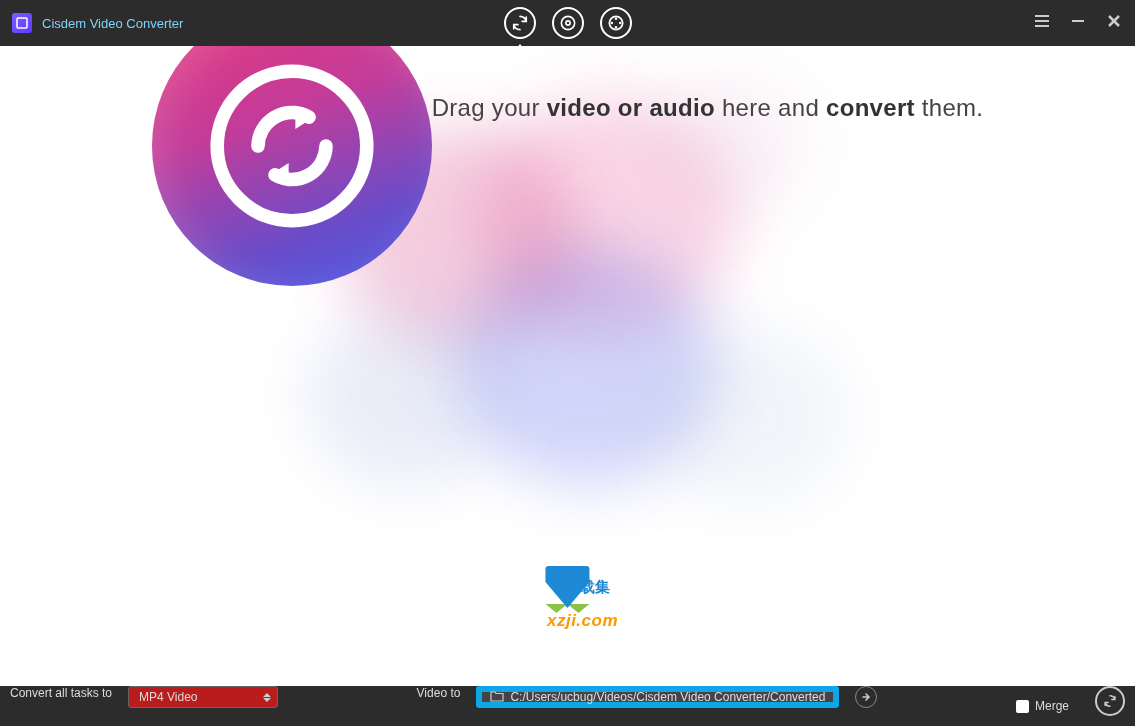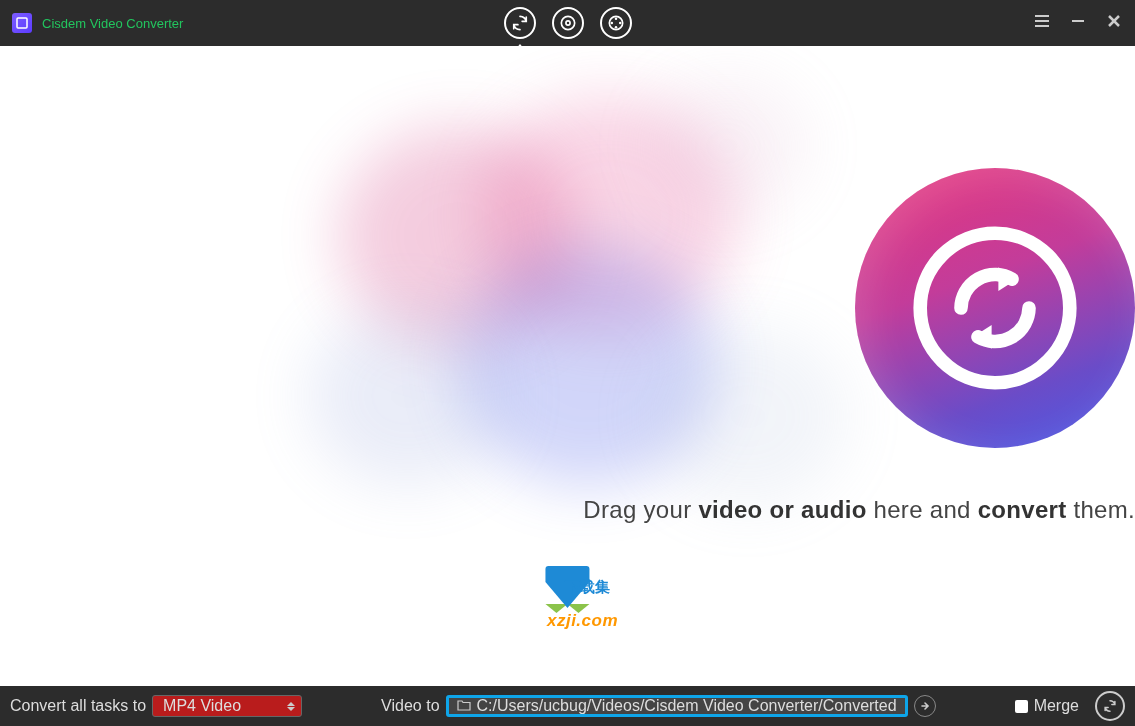--- a/index.html
+++ b/index.html
@@ -13,21 +13,21 @@
   padding: 0 12px;
   position: relative;
 }
 .titlebar-left { display: flex; align-items: center; gap: 10px; }
 .app-icon {
   width: 20px; height: 20px;
   background: linear-gradient(135deg, #7c5cff 0%, #5c3cff 100%);
   border-radius: 3px;
   display: flex; align-items: center; justify-content: center;
 }
-.app-title { color: #22c55e; font-size: 13px; }
+.app-title { color: #7dd3fc; font-size: 13px; }
 
 .titlebar-center {
   position: absolute;
   left: 50%; transform: translateX(-50%);
   display: flex; gap: 16px;
 }
 .mode-btn {
   width: 32px; height: 32px;
   border: 2px solid #fff;
   border-radius: 50%;
@@ -52,22 +52,22 @@
 }
 .win-btn { cursor: pointer; color: #ccc; }
 
 .main {
   height: 640px;
   background: #fff;
   background-image: radial-gradient(#eee 0.5px, transparent 0.5px);
   background-size: 6px 6px;
   position: relative;
   display: flex;
-  flex-direction: column;
-  align-items: flex-end;
+  flex-direction: row;
+  align-items: flex-start;
   justify-content: center;
   overflow: hidden;
 }
 .watercolor {
   position: absolute;
   top: 20px; left: 50%; transform: translateX(-50%);
   width: 700px; height: 480px;
   pointer-events: none;
 }
 .wc-blob { position: absolute; border-radius: 50%; filter: blur(30px); opacity: 0.25; }
@@ -146,46 +146,45 @@
   position: absolute;
   top: 12px;
   left: 48px;
   white-space: nowrap;
 }
 
 .bottombar {
   height: 40px;
   background: #2c2c2c;
   display: flex;
-  align-items: center;
   padding: 0 10px;
   color: #ddd;
-  font-size: 16px;
-  gap: 6px;
+  font-size: 12px;
+  gap: 16px;
 }
 .format-select {
   display: flex; align-items: center;
   background: #b91c1c;
   border: 1px solid #666;
   border-radius: 3px;
   height: 22px;
   padding: 0 6px 0 10px;
   cursor: pointer;
   min-width: 150px;
   justify-content: space-between;
 }
 .format-select .arrows { display: flex; flex-direction: column; gap: 1px; margin-left: 12px; }
 .format-select .arrows span { width: 0; height: 0; border-left: 4px solid transparent; border-right: 4px solid transparent; }
 .format-select .arrows .up { border-bottom: 4px solid #ccc; }
 .format-select .arrows .dn { border-top: 4px solid #ccc; }
 
 .save-path {
   display: flex; align-items: center;
   background: #444;
-  border: 3px solid #0ea5e9;
+  border: 6px solid #0ea5e9;
   border-radius: 3px;
   height: 22px;
   padding: 0 8px;
   gap: 6px;
   min-width: 360px;
   cursor: pointer;
 }
 .folder-mini { color: #ccc; }
 
 .go-path {

